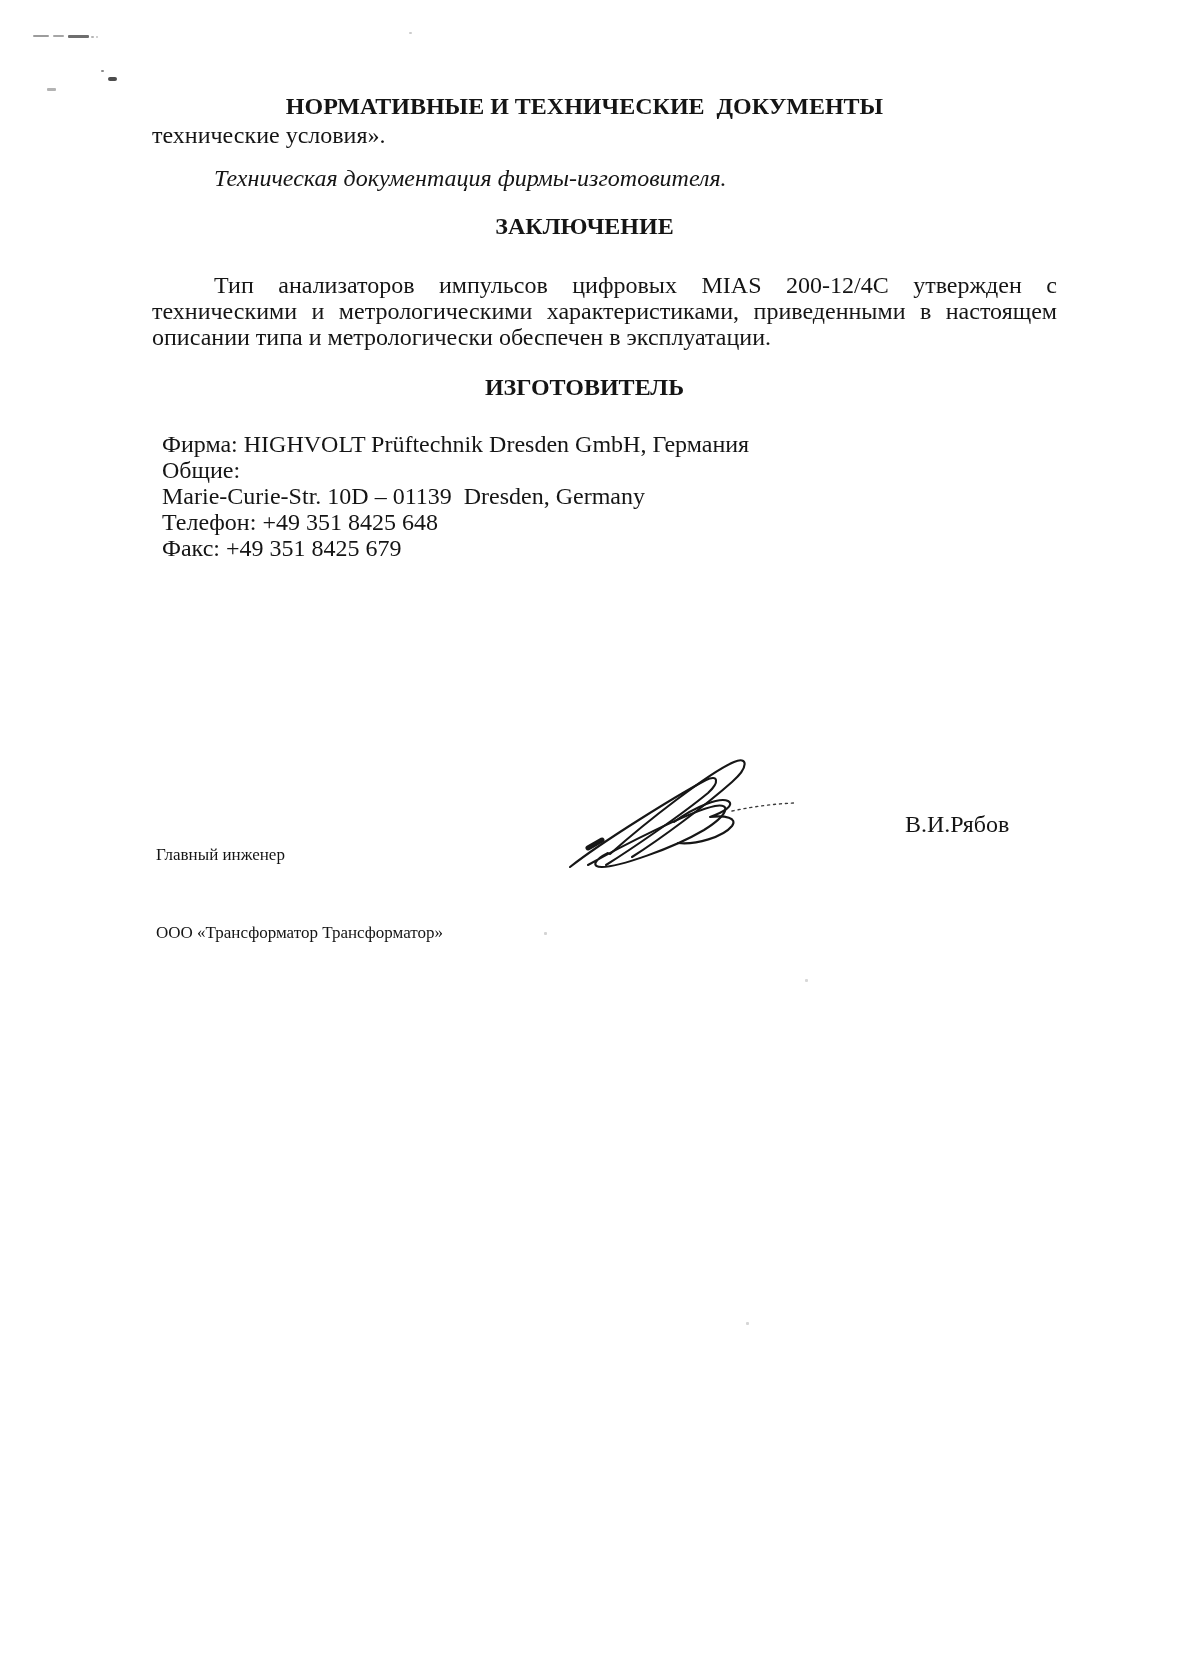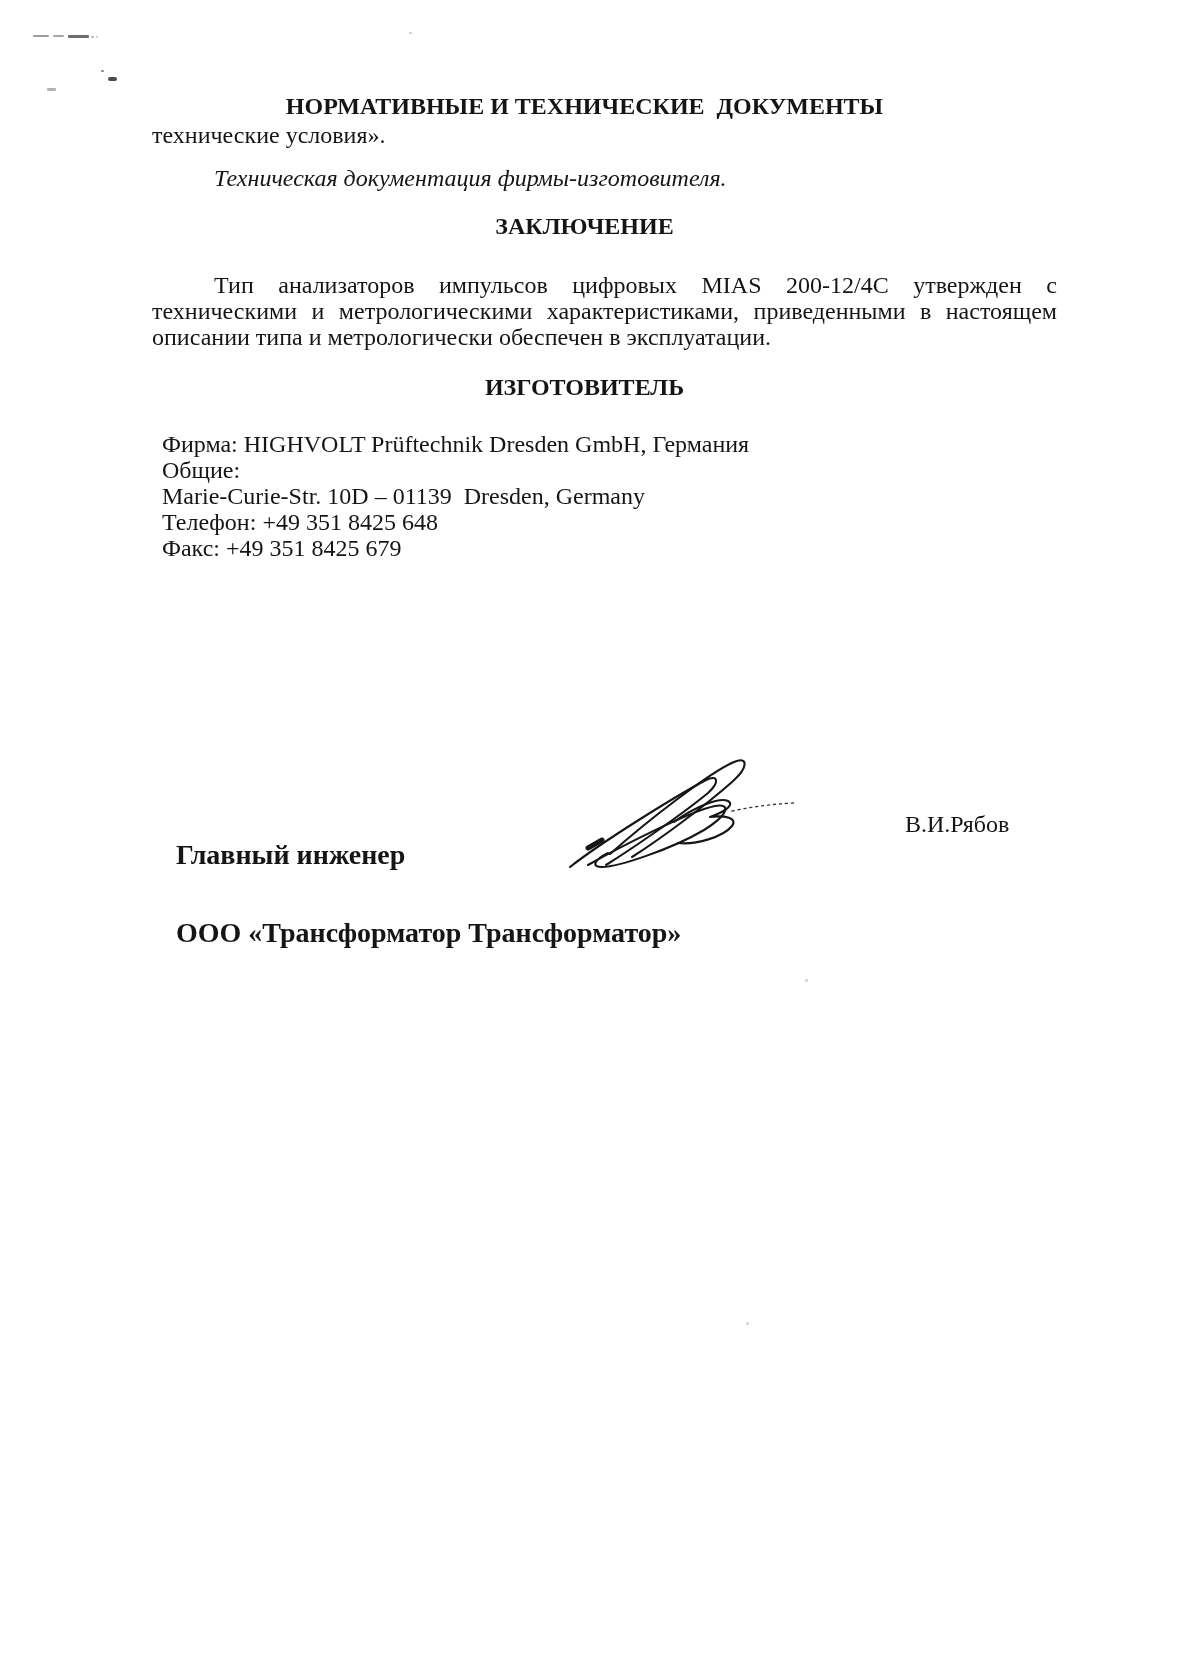--- a/index.html
+++ b/index.html
@@ -28,22 +28,22 @@
     white-space:pre-wrap;
     margin:0;
   }
   .line{white-space:pre-wrap;}
   .jl{text-align:justify;text-align-last:justify;}
   .ind-a{text-indent:76px;}
   .ind-b{text-indent:62px;}
   .addr{padding-left:10px;}
   
   .chief{
-    position:absolute;left:176px;top:790px;
-    font-size:28px;line-height:26px;white-space:pre-wrap;font-weight:bold;
+    position:absolute;left:156px;top:790px;
+    font-size:17px;line-height:26px;white-space:pre-wrap;
   }
   .signer{
     position:absolute;left:905px;top:811px;
     font-size:24px;line-height:26px;white-space:pre-wrap;
   }
   .sig-svg{position:absolute;left:558px;top:748px;}
   
   .art{position:absolute;border-radius:1px;}
   .a1{left:33px;top:35px;width:16px;height:2px;background:#9c9c9c;}
   .a2{left:53px;top:35px;width:11px;height:2px;background:#a6a6a6;}

